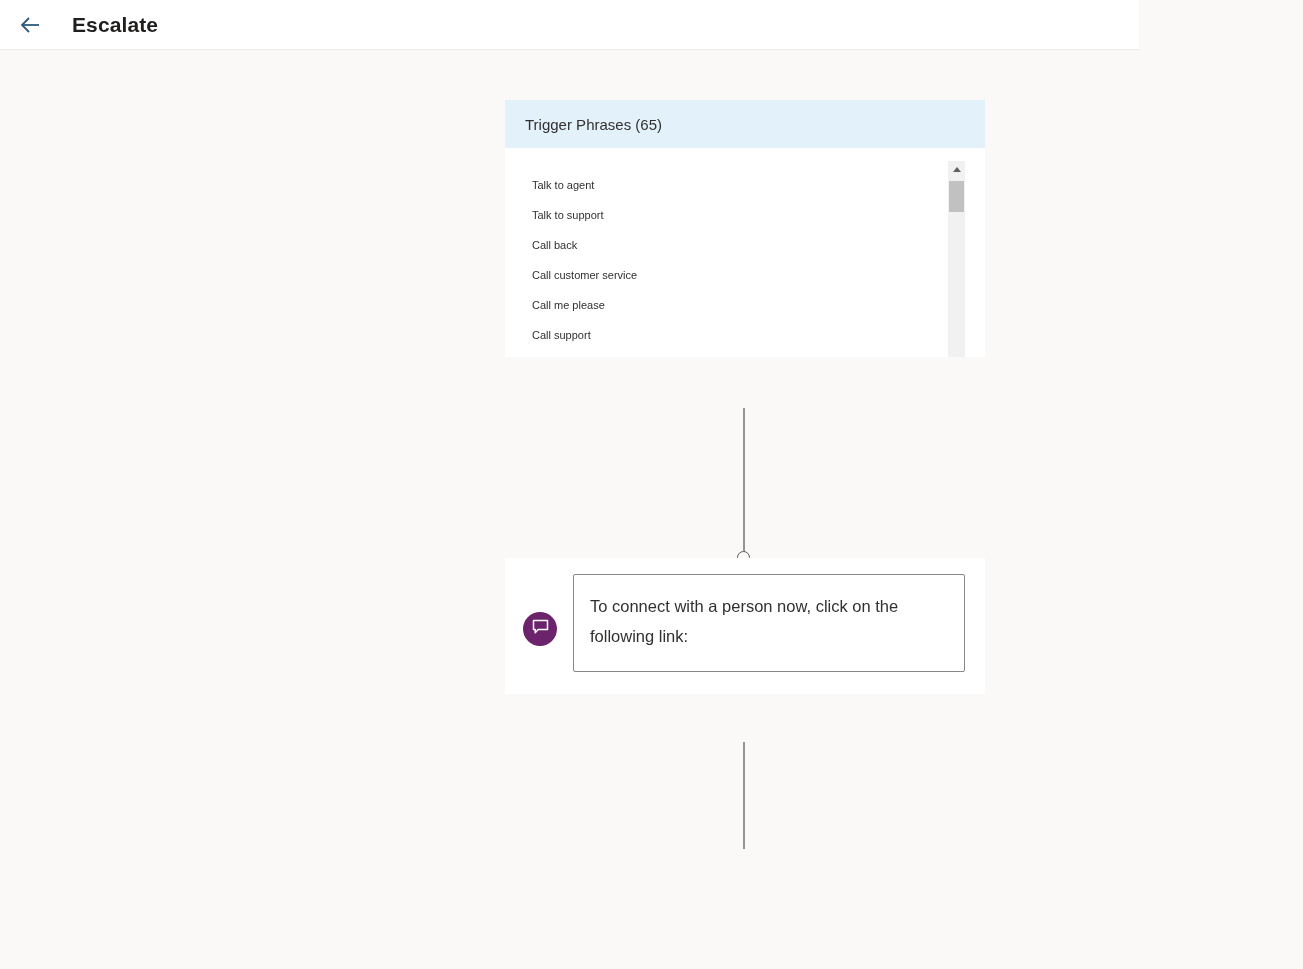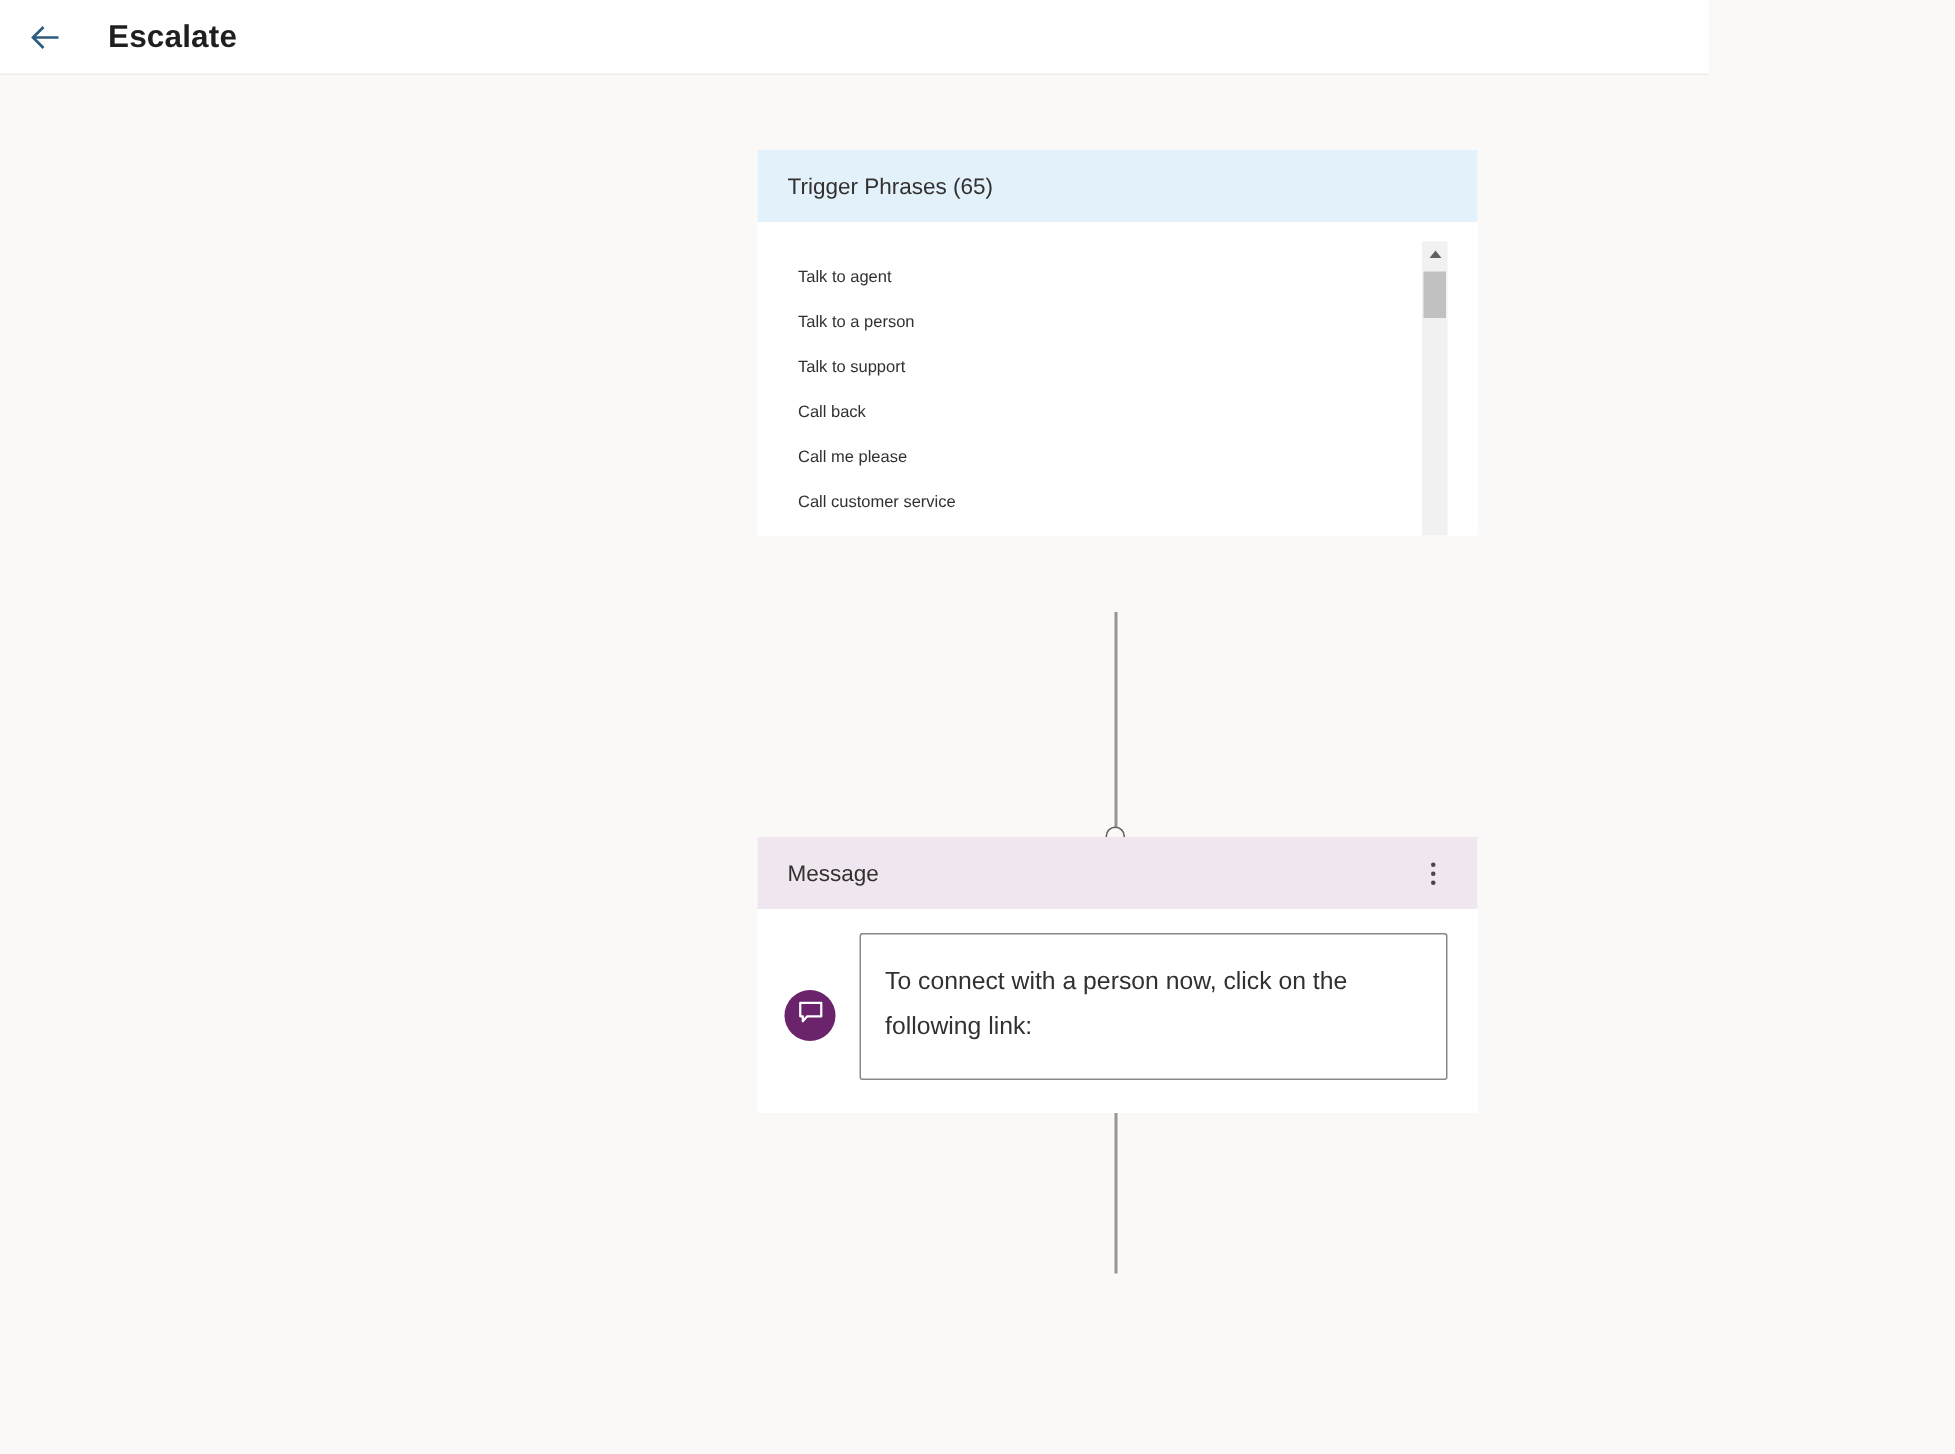--- a/index.html
+++ b/index.html
@@ -286,50 +286,41 @@
 
 <div class="canvas">
 
   <div class="node" id="trigger-node">
     <div class="node-header header-trigger">
       <div class="node-header-title">Trigger Phrases (65)</div>
     </div>
     <div class="phrase-area">
       <ul class="phrase-list">
         <li>Talk to agent</li>
-        <li>Talk to a person</li>
         <li>Talk to support</li>
         <li>Call back</li>
+        <li>Call customer service</li>
         <li>Call me please</li>
-        <li>Call customer service</li>
         <li>Call support</li>
       </ul>
 
       <div class="scrollbar">
         <div class="sb-arrow up">
             <i></i>
           </div>
         <div class="sb-thumb"></div>
 
       </div>
     </div>
   </div>
 
   <div class="connector" id="connector-1"></div>
   <div class="connector-dot"></div>
 
   <div class="node" id="message-node">
-    <div class="node-header header-message">
-      <div class="node-header-title">Message</div>
-      <div class="kebab">
-        <span></span>
-          <span></span>
-          <span></span>
-      </div>
-    </div>
     <div class="message-body">
       <div class="avatar">
         <span>
           <svg width="19" height="19" viewBox="0 0 19 19">
             <path d="M2.5 3.5 H16.5 V12.5 H7.2 L4.2 15.8 V12.5 H2.5 Z" fill="none" stroke="#ffffff" stroke-width="1.5" stroke-linejoin="round"></path>
           </svg>
         </span>
       </div>
       <div class="msg-box">
         <div class="msg-text">To connect with a person now, click on the following link:</div>

